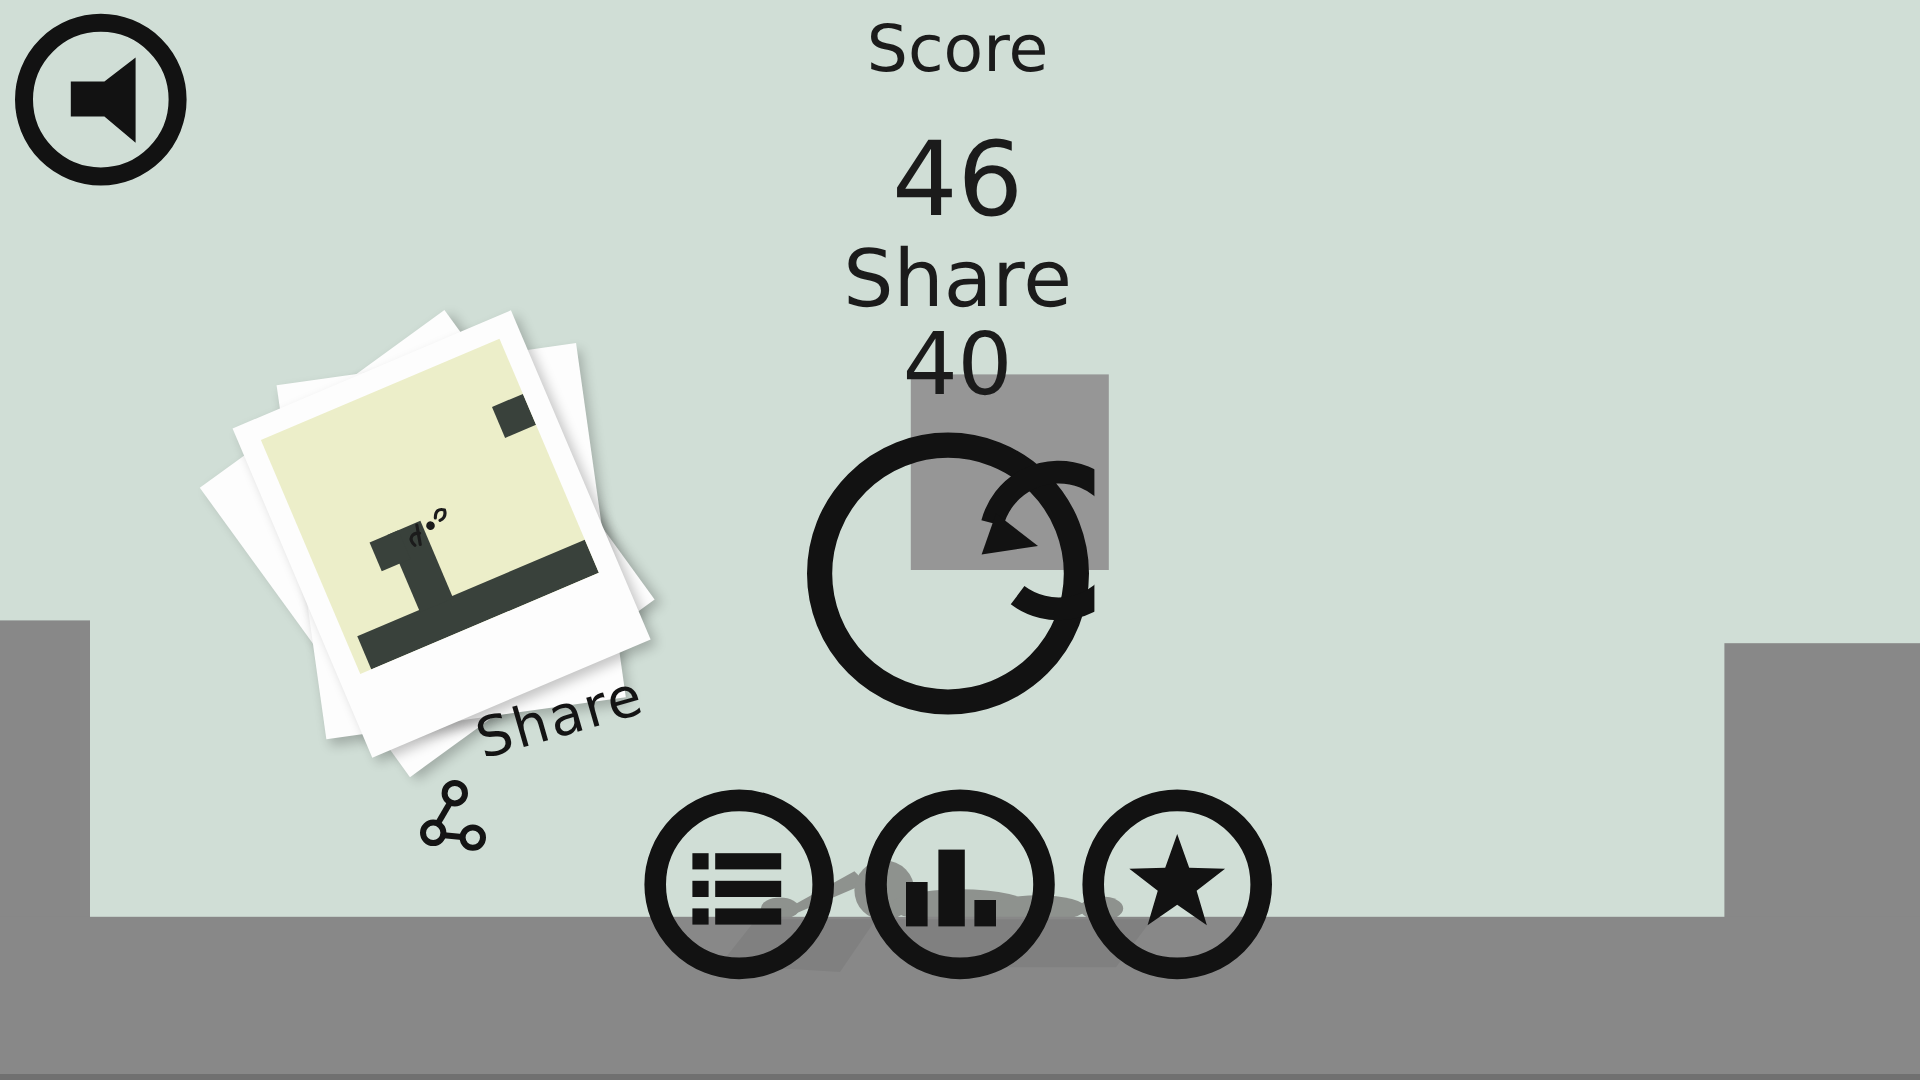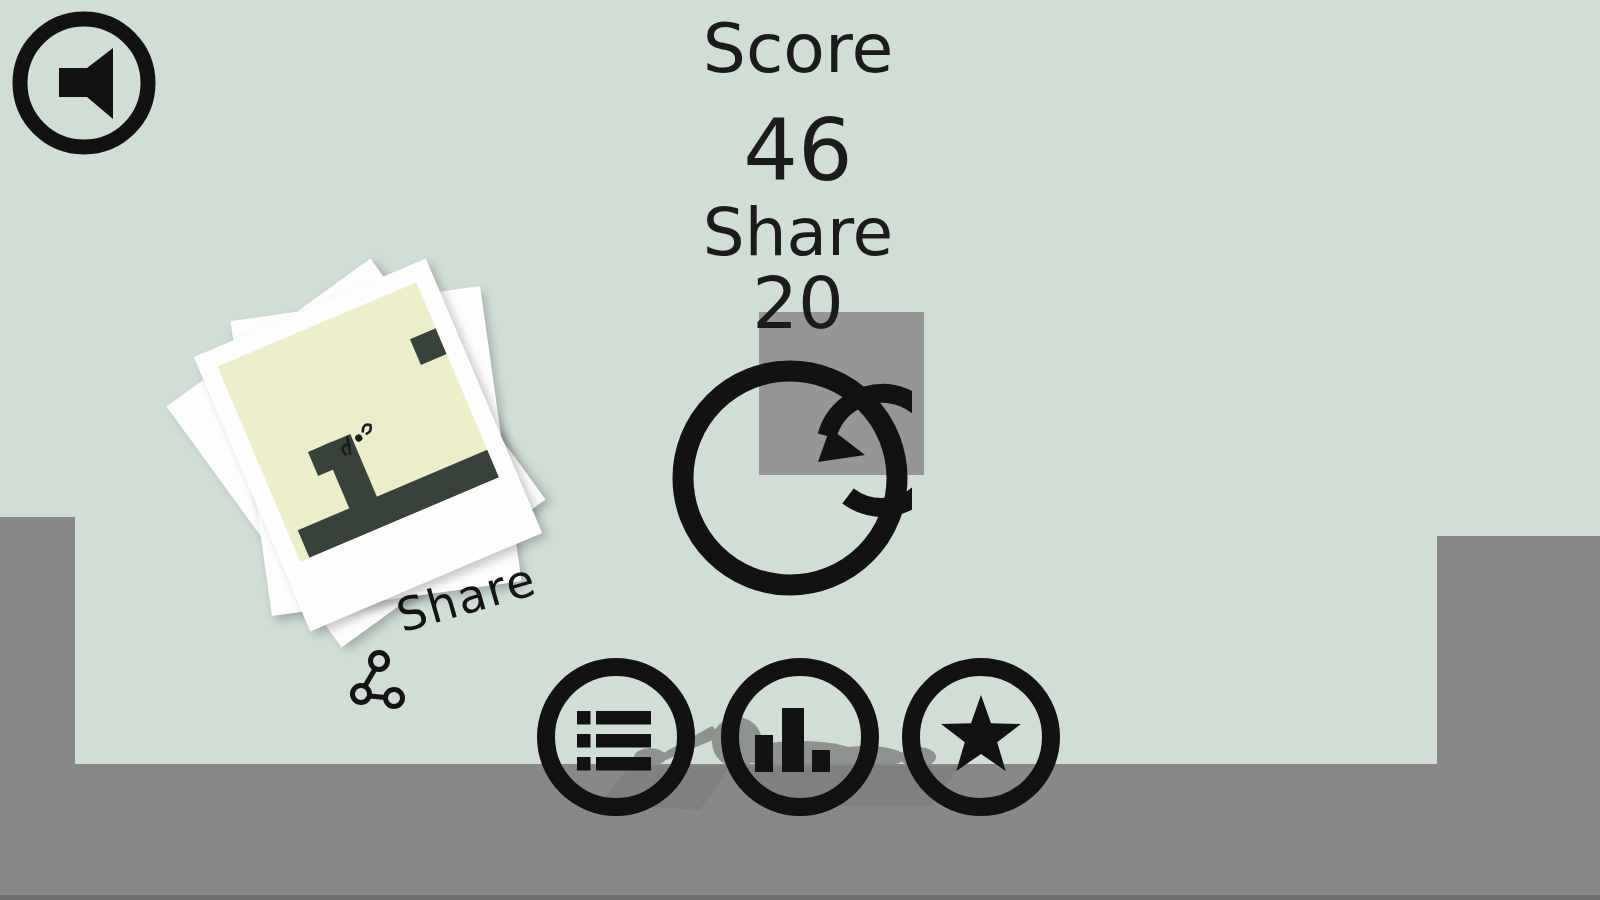--- a/index.html
+++ b/index.html
@@ -11,21 +11,21 @@
   
   .platform{position:absolute;background:#888888;}
   #ground{left:0;top:764px;width:1600px;height:136px;}
   #platform-left{left:0;top:517px;width:75px;height:250px;}
   #platform-right{left:1437px;top:536px;width:163px;height:231px;}
   #bottom-edge{left:0;top:895px;width:1600px;height:5px;background:#707070;}
   #obstacle-square{left:759px;top:312px;width:165px;height:163px;background:#969696;}
   
   #hud{left:598px;top:0;width:400px;text-align:center;color:#1b1b1b;}
   #hud div{position:absolute;width:100%;left:0;}
-  #score-label{top:9px;font-size:68px;}
+  #score-label{top:9px;font-size:54px;}
   #score-value{top:100px;font-size:86px;}
   #best-label{top:194px;font-size:66px;}
   #best-value{top:261px;font-size:72px;}
   
   .btn{cursor:pointer;}
   
   .sheet{position:absolute;left:42px;top:16px;width:252px;height:298px;background:#fdfdfd;
          box-shadow:3px 6px 10px rgba(0,0,0,0.22);}
   #sheet-back{transform:rotate(-36deg);left:30px;top:24px;}
   #sheet-mid{transform:rotate(-8deg);left:50px;top:22px;}
@@ -67,21 +67,21 @@
     <g fill="rgba(0,0,0,0.06)">
       <polygon points="90,2 190,2 160,46 60,40"></polygon>
       <polygon points="200,2 420,2 390,42 220,42"></polygon>
     </g>
   </svg>
 
   <div class="abs" id="hud">
     <div id="score-label">Score</div>
     <div id="score-value">46</div>
     <div id="best-label">Share</div>
-    <div id="best-value">20</div>
+    <div id="best-value">40</div>
   </div>
 
   <svg class="abs btn" style="left:8px;top:7px" width="152" height="152" viewBox="0 0 152 152">
     <circle cx="76" cy="76" r="64" fill="none" stroke="#121212" stroke-width="15"></circle>
     <polygon points="51,61 79,61 105,41 105,112 79,90 51,90" fill="#121212"></polygon>
   </svg>
 
   <svg class="abs btn" style="left:668px;top:356px" width="244" height="244" viewBox="0 0 244 244">
     <circle cx="122" cy="122" r="107" fill="none" stroke="#121212" stroke-width="21"></circle>
     <g>

